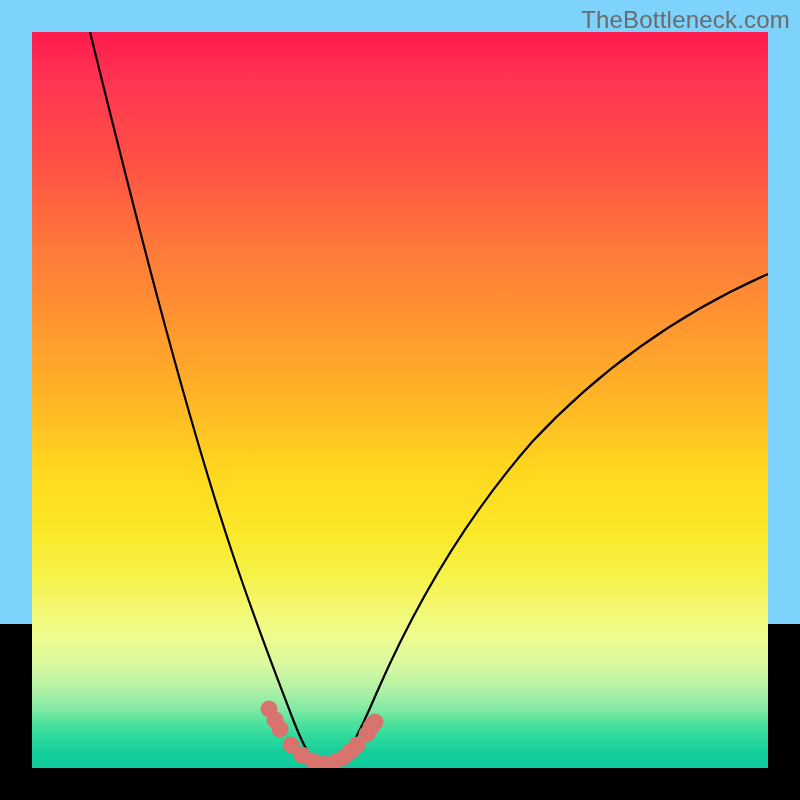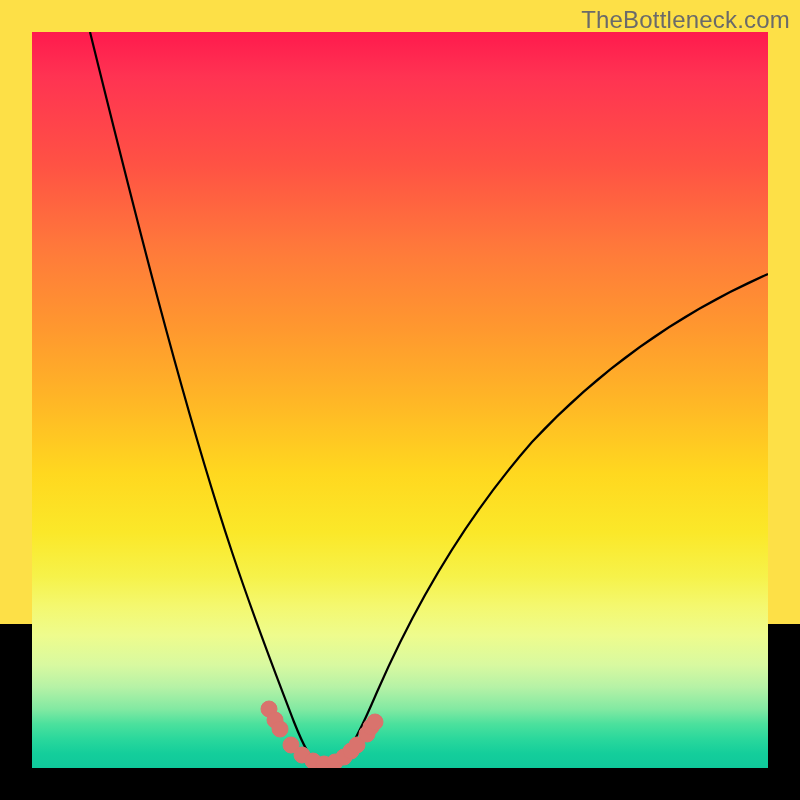--- a/index.html
+++ b/index.html
@@ -8,21 +8,21 @@
     width: 800px;
     height: 800px;
     overflow: hidden;
     background: #000;
     font-family: Arial, Helvetica, sans-serif;
   }
   .frame {
     position: relative;
     width: 800px;
     height: 624px;
-    background: #fde047;
+    background: #7dd3fc;
   }
   .plot-bg {
     position: absolute;
     left: 32px;
     top: 32px;
     width: 736px;
     height: 736px;
     background: linear-gradient(
       to bottom,
       #ff1a4d 0%,

